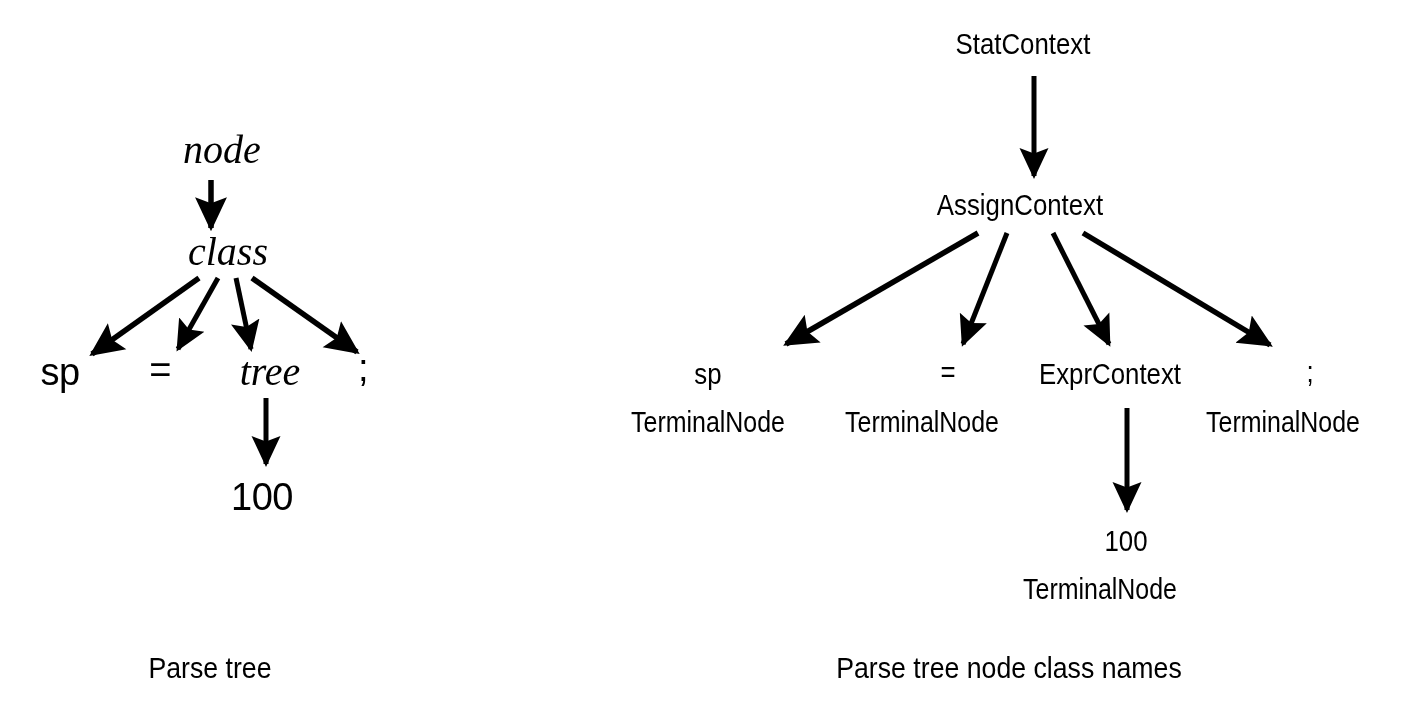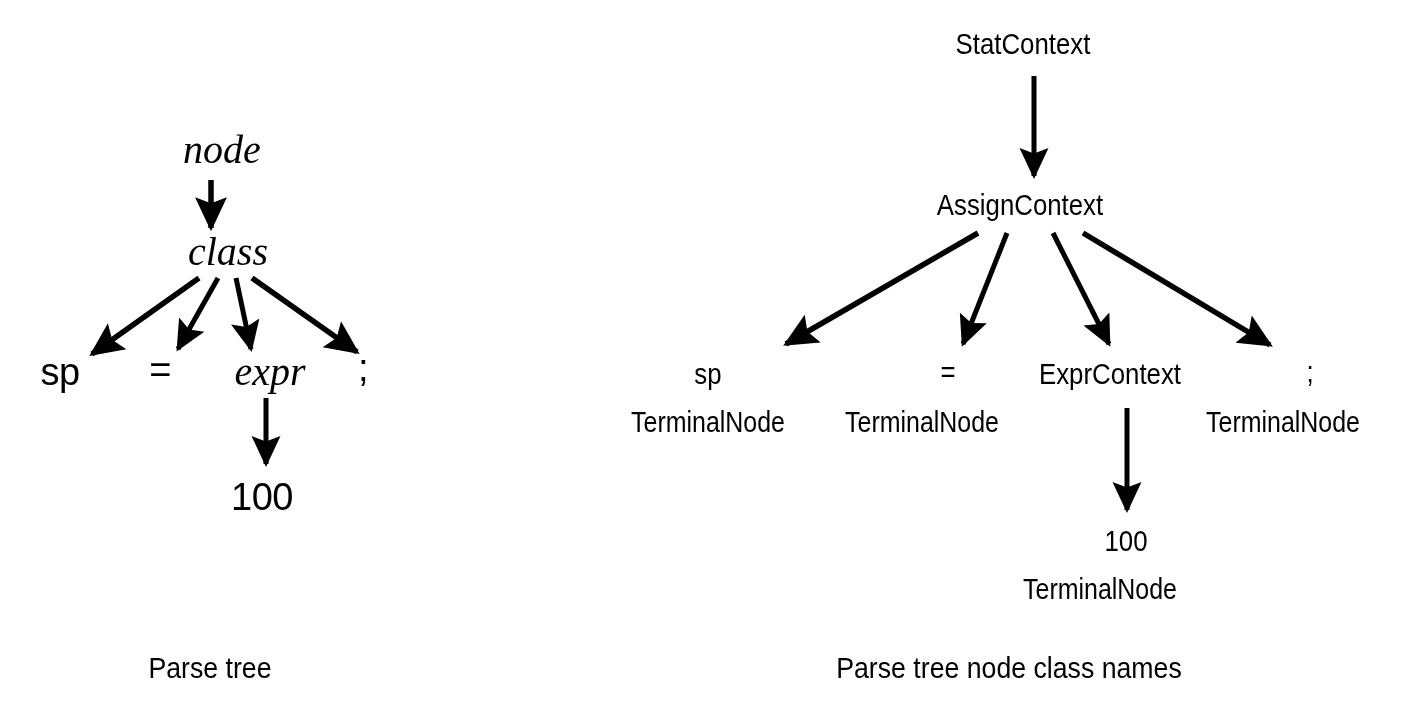--- a/index.html
+++ b/index.html
@@ -98,21 +98,21 @@
       <line x1="1083" y1="233" x2="1270" y2="345" stroke="#000" stroke-width="5.5" marker-end="url(#arrowhead)"></line>
       <line x1="1127" y1="408" x2="1127" y2="510" stroke="#000" stroke-width="5" marker-end="url(#arrowhead)"></line>
     </g>
   </svg>
 
   <div>
     <div class="node rule" style="left:222px; top:150px;">node</div>
     <div class="node rule" style="left:228px; top:252px;">class</div>
     <div class="node token" style="left:60px;  top:372px;">sp</div>
     <div class="node token" style="left:160px; top:370px;">=</div>
-    <div class="node rule" style="left:270px; top:372px;">expr</div>
+    <div class="node rule" style="left:270px; top:372px;">tree</div>
     <div class="node token" style="left:363px; top:368px;">;</div>
     <div class="node token" style="left:262px; top:497px;">100</div>
     <div class="node caption" style="left:210px; top:668px;">Parse tree</div>
   </div>
 
   <div>
     <div class="node ctx" style="left:1023px; top:44px;">StatContext</div>
     <div class="node ctx" style="left:1020px; top:205px;">AssignContext</div>
     <div class="node ctx-token" style="left:708px;  top:374px;">sp</div>
     <div class="node ctx-terminal" style="left:708px;  top:422px;">TerminalNode</div>

